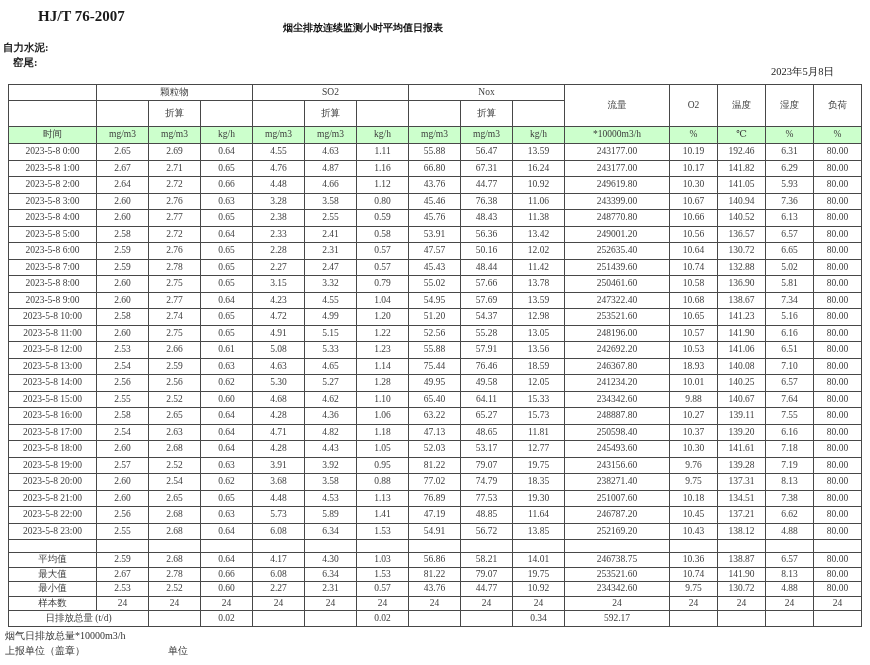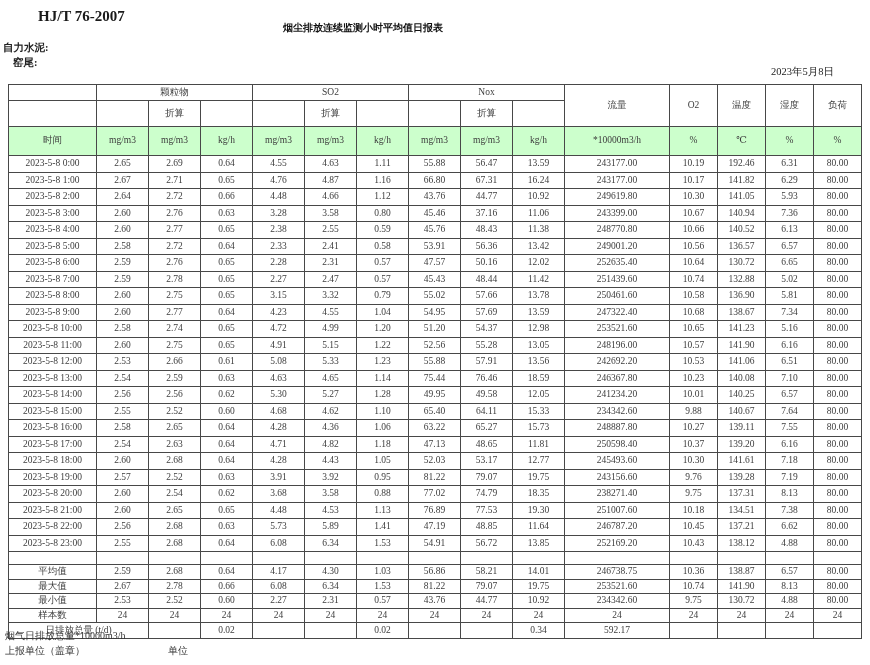--- a/index.html
+++ b/index.html
@@ -19,21 +19,21 @@
     border-collapse:collapse;table-layout:fixed;width:853px;
   }
   table.report td{
     border:1px solid #484848;
     font-size:9.5px;line-height:1;
     text-align:center;vertical-align:middle;
     padding:0;overflow:hidden;white-space:nowrap;
   }
   tr.hdr-row1{height:16px;padding-left:12px;}
   tr.hdr-row2{height:26px;}
-  tr.unit-row{height:29px;margin-left:20px;}
+  tr.unit-row{height:17px;margin-left:20px;}
   tr.unit-row td{background:#ccffcc;}
   tr.data-row{height:16.5px;}
   tr.spacer-row{height:13px;}
   tr.summary-row{height:14.6px;}
   tr.total-row{height:16px;}
   td.label-left{text-align:left;padding-left:4px;}
 
   .footer-line1{position:absolute;left:5px;top:629px;font-size:10px;color:#333;}
   .footer-line2{position:absolute;left:5px;top:644px;font-size:10px;color:#333;}
   .footer-unit{position:absolute;left:168px;top:644px;font-size:10px;color:#333;}
@@ -161,21 +161,21 @@
       </tr>
       <tr class="data-row">
         <td>2023-5-8 3:00</td>
         <td>2.60</td>
         <td>2.76</td>
         <td>0.63</td>
         <td>3.28</td>
         <td>3.58</td>
         <td>0.80</td>
         <td>45.46</td>
-        <td>37.16</td>
+        <td>76.38</td>
         <td>11.06</td>
         <td>243399.00</td>
         <td>10.67</td>
         <td>140.94</td>
         <td>7.36</td>
         <td>80.00</td>
       </tr>
       <tr class="data-row">
         <td>2023-5-8 4:00</td>
         <td>2.60</td>
@@ -334,21 +334,21 @@
         <td>2.54</td>
         <td>2.59</td>
         <td>0.63</td>
         <td>4.63</td>
         <td>4.65</td>
         <td>1.14</td>
         <td>75.44</td>
         <td>76.46</td>
         <td>18.59</td>
         <td>246367.80</td>
-        <td>10.23</td>
+        <td>18.93</td>
         <td>140.08</td>
         <td>7.10</td>
         <td>80.00</td>
       </tr>
       <tr class="data-row">
         <td>2023-5-8 14:00</td>
         <td>2.56</td>
         <td>2.56</td>
         <td>0.62</td>
         <td>5.30</td>

